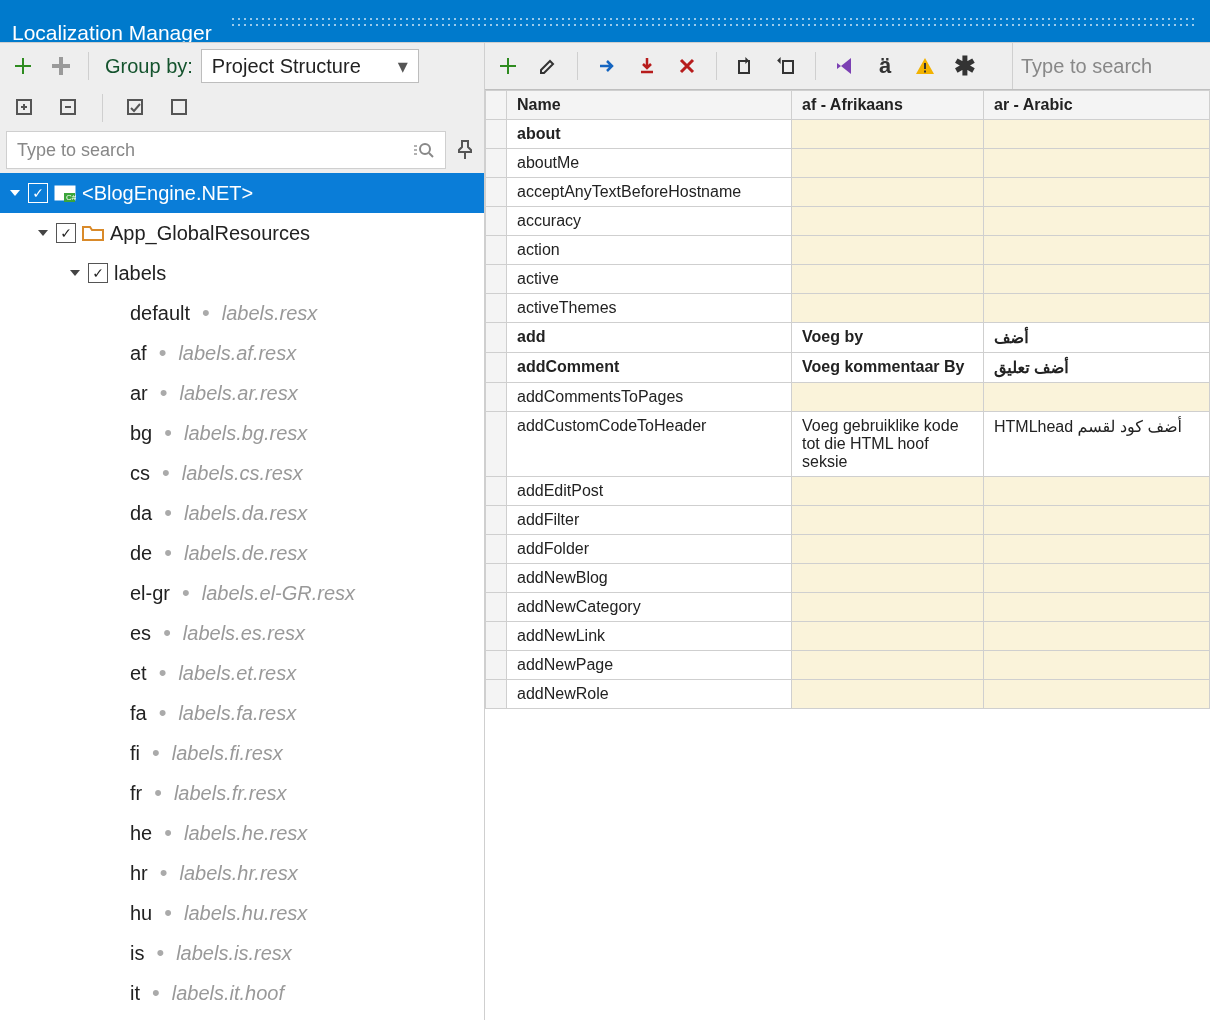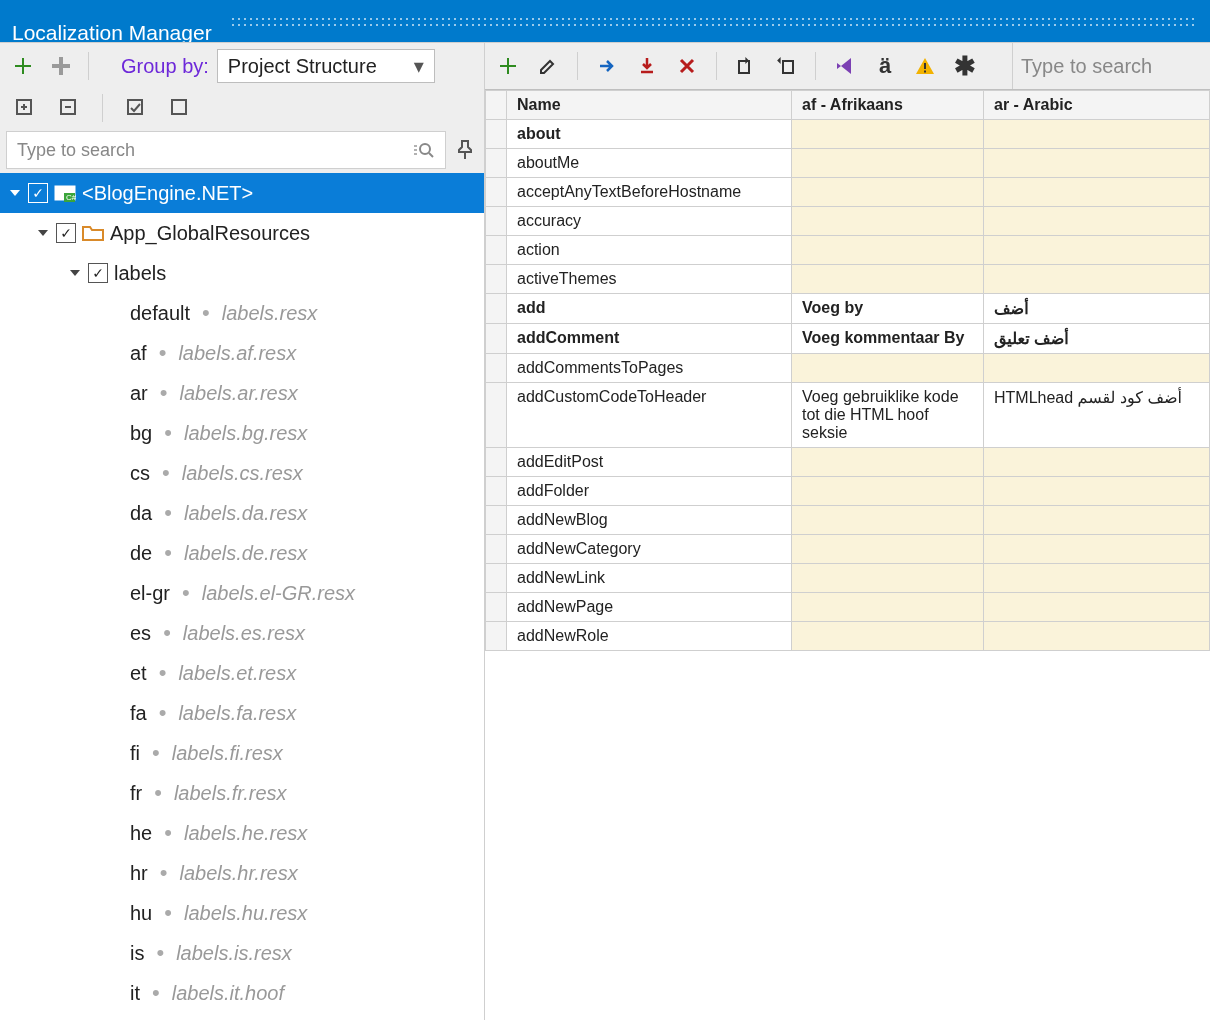--- a/index.html
+++ b/index.html
@@ -54,21 +54,21 @@
     gap: 8px;
   }
   .vsep { width:1px; height:28px; background:#cfcfcf; margin:0 4px; }
   .icon-btn {
     width: 30px; height: 30px;
     display: inline-flex; align-items: center; justify-content: center;
     cursor: pointer;
     color: #555;
   }
   .icon-btn svg { width: 20px; height: 20px; }
-  .group-by-label { font-size: 20px; color:#6d28d9; margin-left:20px; }
+  .group-by-label { font-size: 20px; color:#14532d; margin-left:4px; }
   .group-by-select {
     position: relative;
     background: #fff;
     border: 1px solid #bdbdbd;
     height: 34px;
     width: 218px;
     display: flex;
     align-items: center;
     padding: 0 10px;
     font-size: 20px;
@@ -519,20 +519,26 @@
               <td class="val empty" dir="ltr"></td>
             </tr>
             <tr>
               <td class="narrow"></td>
               <td class="key">action</td>
               <td class="val empty"></td>
               <td class="val empty" dir="ltr"></td>
             </tr>
             <tr>
               <td class="narrow"></td>
+              <td class="key">active</td>
+              <td class="val empty"></td>
+              <td class="val empty" dir="ltr"></td>
+            </tr>
+            <tr>
+              <td class="narrow"></td>
               <td class="key">activeThemes</td>
               <td class="val empty"></td>
               <td class="val empty" dir="ltr"></td>
             </tr>
             <tr class="bold">
               <td class="narrow"></td>
               <td class="key">add</td>
               <td class="val ">Voeg by</td>
               <td class="val " dir="rtl">أضف</td>
             </tr>
@@ -550,20 +556,26 @@
             </tr>
             <tr>
               <td class="narrow"></td>
               <td class="key">addCustomCodeToHeader</td>
               <td class="val ">Voeg gebruiklike kode tot die HTML hoof seksie</td>
               <td class="val " dir="rtl">أضف كود لقسم HTMLhead</td>
             </tr>
             <tr>
               <td class="narrow"></td>
               <td class="key">addEditPost</td>
+              <td class="val empty"></td>
+              <td class="val empty" dir="ltr"></td>
+            </tr>
+            <tr>
+              <td class="narrow"></td>
+              <td class="key">addFilter</td>
               <td class="val empty"></td>
               <td class="val empty" dir="ltr"></td>
             </tr>
             <tr>
               <td class="narrow"></td>
               <td class="key">addFolder</td>
               <td class="val empty"></td>
               <td class="val empty" dir="ltr"></td>
             </tr>
             <tr>

